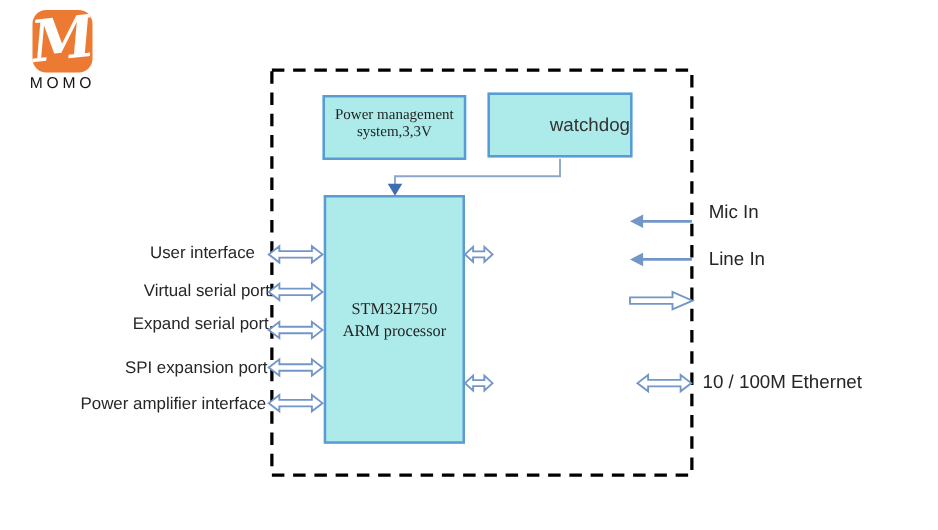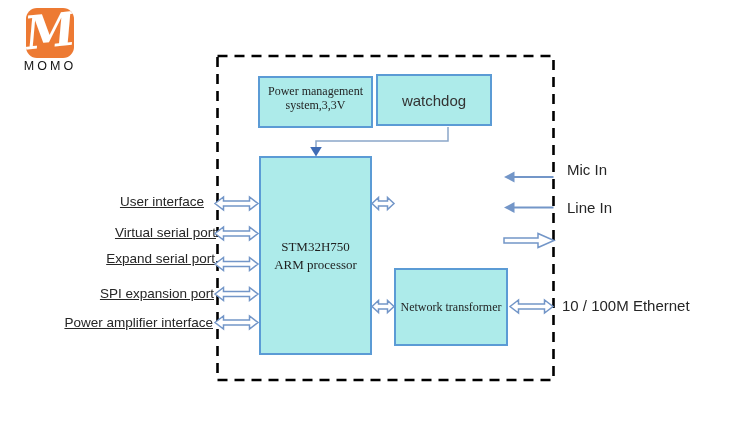--- a/index.html
+++ b/index.html
@@ -24,29 +24,29 @@
   }
   
   .block{
     position:absolute;box-sizing:border-box;
     background:#ADEBEA;border:2px solid #5B9BD5;
     display:flex;flex-direction:column;align-items:center;justify-content:center;
     text-align:center;color:#1f1f1f;z-index:2;
   }
   .serif{font-family:"Liberation Serif", serif;}
   .blk-power{left:258px;top:76px;width:115px;height:52px;font-size:12px;line-height:1.15;justify-content:flex-start;padding-top:7px;}
-  .blk-watchdog{left:376px;top:74px;width:116px;height:52px;font-size:15px;color:#333;}
+  .blk-watchdog{left:390px;top:74px;width:116px;height:52px;font-size:15px;color:#333;align-items:flex-end;}
   .blk-stm32{left:259px;top:156px;width:113px;height:199px;font-size:13px;line-height:1.35;}
   .blk-dsp{left:394px;top:158px;width:110px;height:102px;font-size:13px;}
   .blk-nt{left:394px;top:268px;width:114px;height:78px;font-size:12px;}
   
   .port-label{
     position:absolute;color:#262626;white-space:nowrap;z-index:3;line-height:18px;height:18px;
   }
-  .port-left{font-size:13.5px;text-align:right;text-decoration:underline;}
+  .port-left{font-size:13.5px;text-align:right;}
   .port-right{font-size:15px;line-height:20px;height:20px;text-align:left;}
   .lp0{right:546px;top:193px;} .lp1{right:534px;top:224px;} .lp2{right:535px;top:250px;}
   .lp3{right:536px;top:285px;} .lp4{right:537px;top:314px;}
   .rp0{left:567px;top:160px;} .rp1{left:567px;top:198px;}
   .rp2{left:567px;top:230px;} .rp3{left:562px;top:296px;}
   
   .layer{position:absolute;left:0;top:0;z-index:5;pointer-events:none;}
 </style>
 </head>
 <body>
@@ -66,23 +66,20 @@
   <div class="block blk-watchdog">
     <div>watchdog</div>
   </div>
 
   <div class="block serif blk-stm32">
     <div>STM32H750</div>
     <div>ARM processor</div>
   </div>
 
 
-  <div class="block serif blk-nt">
-    <div>Network transformer</div>
-  </div>
 
   <div class="port-label port-left lp0">User interface</div>
   <div class="port-label port-left lp1">Virtual serial port</div>
   <div class="port-label port-left lp2">Expand serial port</div>
   <div class="port-label port-left lp3">SPI expansion port</div>
   <div class="port-label port-left lp4">Power amplifier interface</div>
 
   <div class="port-label port-right rp0">Mic In</div>
   <div class="port-label port-right rp1">Line In</div>
   <div class="port-label port-right rp3">10 / 100M Ethernet</div>

